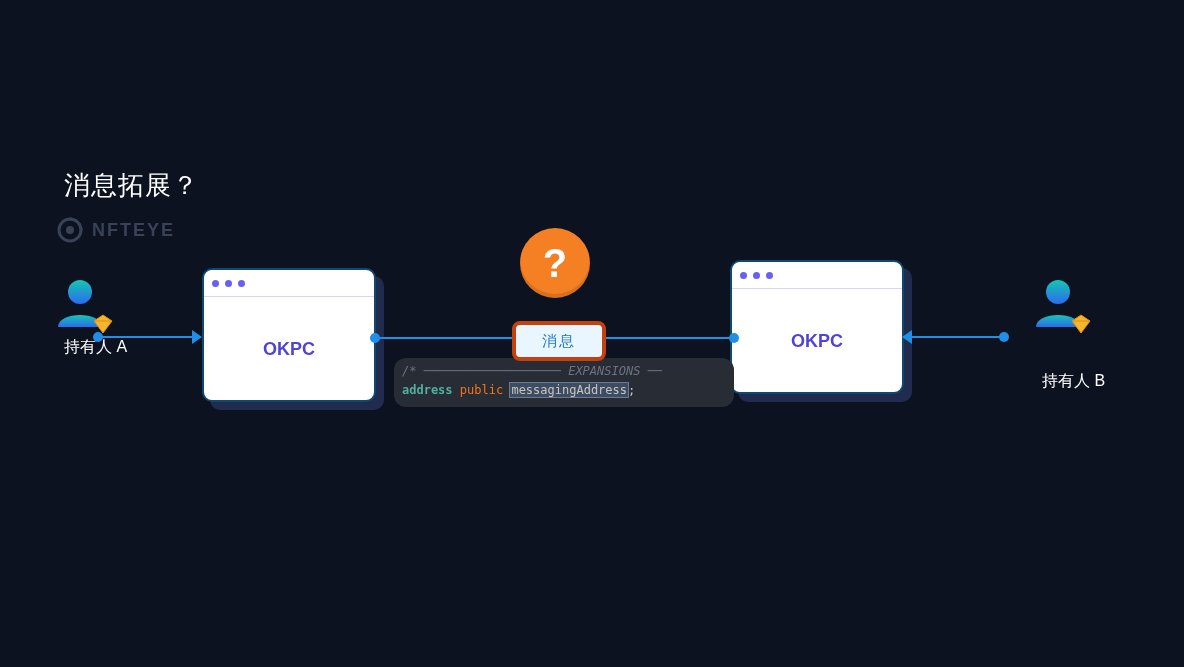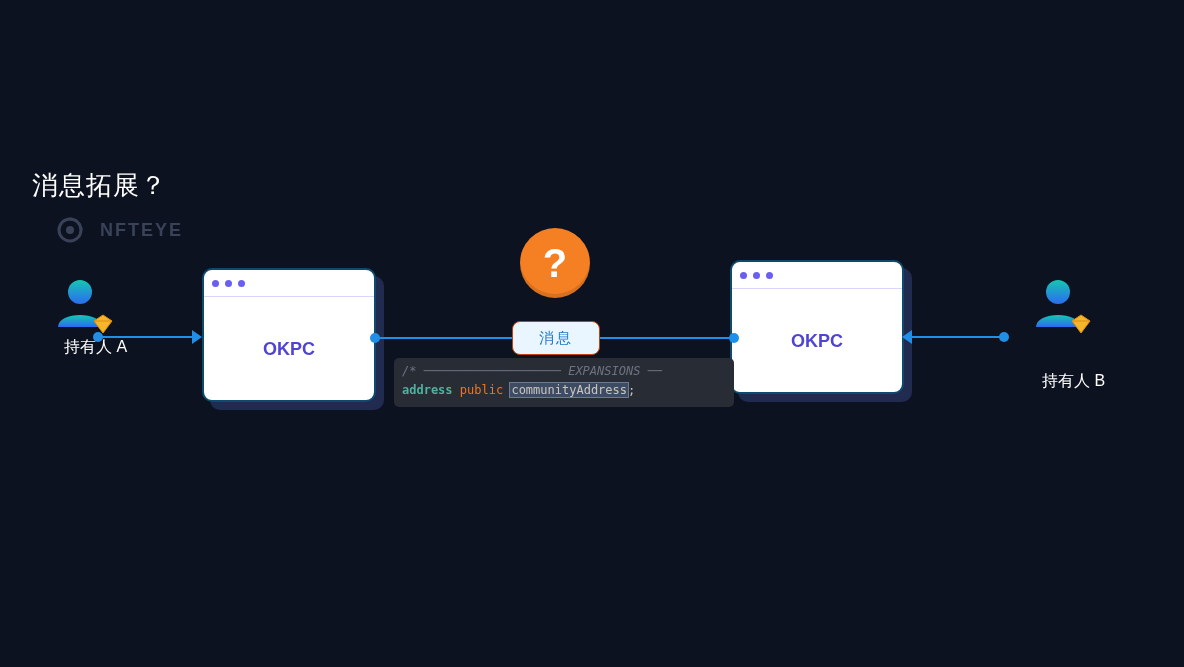--- a/index.html
+++ b/index.html
@@ -8,33 +8,33 @@
     width: 1184px;
     height: 667px;
     background: #0d1220;
     font-family: -apple-system, "PingFang SC", "Hiragino Sans GB", "Microsoft YaHei", sans-serif;
     color: #ffffff;
     overflow: hidden;
     position: relative;
   }
   .title {
     position: absolute;
-    left: 32px;
+    left: 64px;
     top: 168px;
     font-size: 26px;
     font-weight: 400;
     letter-spacing: 1px;
   }
   .logo {
     position: absolute;
     left: 56px;
     top: 216px;
     display: flex;
     align-items: center;
-    gap: 16px;
+    gap: 8px;
     color: #3a4258;
     font-weight: 600;
     letter-spacing: 2px;
     font-size: 18px;
   }
   .logo svg { display:block; }
 
   
   .person {
     position: absolute;
@@ -86,21 +86,21 @@
 
   
   .msg-pill {
     position: absolute;
     left: 512px;
     top: 321px;
     width: 86px;
     height: 32px;
     border-radius: 8px;
     background: #e9f6ff;
-    border: 1px solid #c2410c;
+    border: 4px solid #c2410c;
     display: flex;
     align-items: center;
     justify-content: center;
     color: #1f77c4;
     font-size: 15px;
     letter-spacing: 2px;
     z-index: 3;
   }
 
   
@@ -148,21 +148,21 @@
     position: absolute;
     left: 394px;
     top: 358px;
     width: 324px;
     background: #272c35;
     font-family: ui-monospace, "SFMono-Regular", Menlo, Consolas, monospace;
     font-size: 12px;
     line-height: 1.55;
     color: #c9c5bd;
     padding: 4px 8px 8px 8px;
-    border-radius: 5px;
+    border-radius: 12px;
   }
   .code .cmt { color: #6d7380; font-style: italic; }
   .code .kw1 { color: #50b19e; font-weight: bold; }
   .code .kw2 { color: #f97316; }
   .code .hl {
     background: #3d4c63;
     outline: 1px solid #6b7b95;
     padding: 0 1px;
   }
   .code .row { white-space: pre; }
@@ -253,14 +253,14 @@
   </div>
   <div class="body">OKPC</div>
 </div>
 
 <div class="msg-pill">消息</div>
 
 <div class="question">?</div>
 
 <div class="code">
   <div class="row cmt">/* ─────────────────── EXPANSIONS ──</div>
-  <div class="row"><span class="kw1">address</span> <span class="kw2">public</span> <span class="hl"><span>communityAddress</span></span><span>;</span></div>
+  <div class="row"><span class="kw1">address</span> <span class="kw2">public</span> <span class="hl"><span>messagingAddress</span></span><span>;</span></div>
 </div>
 
 </body></html>

